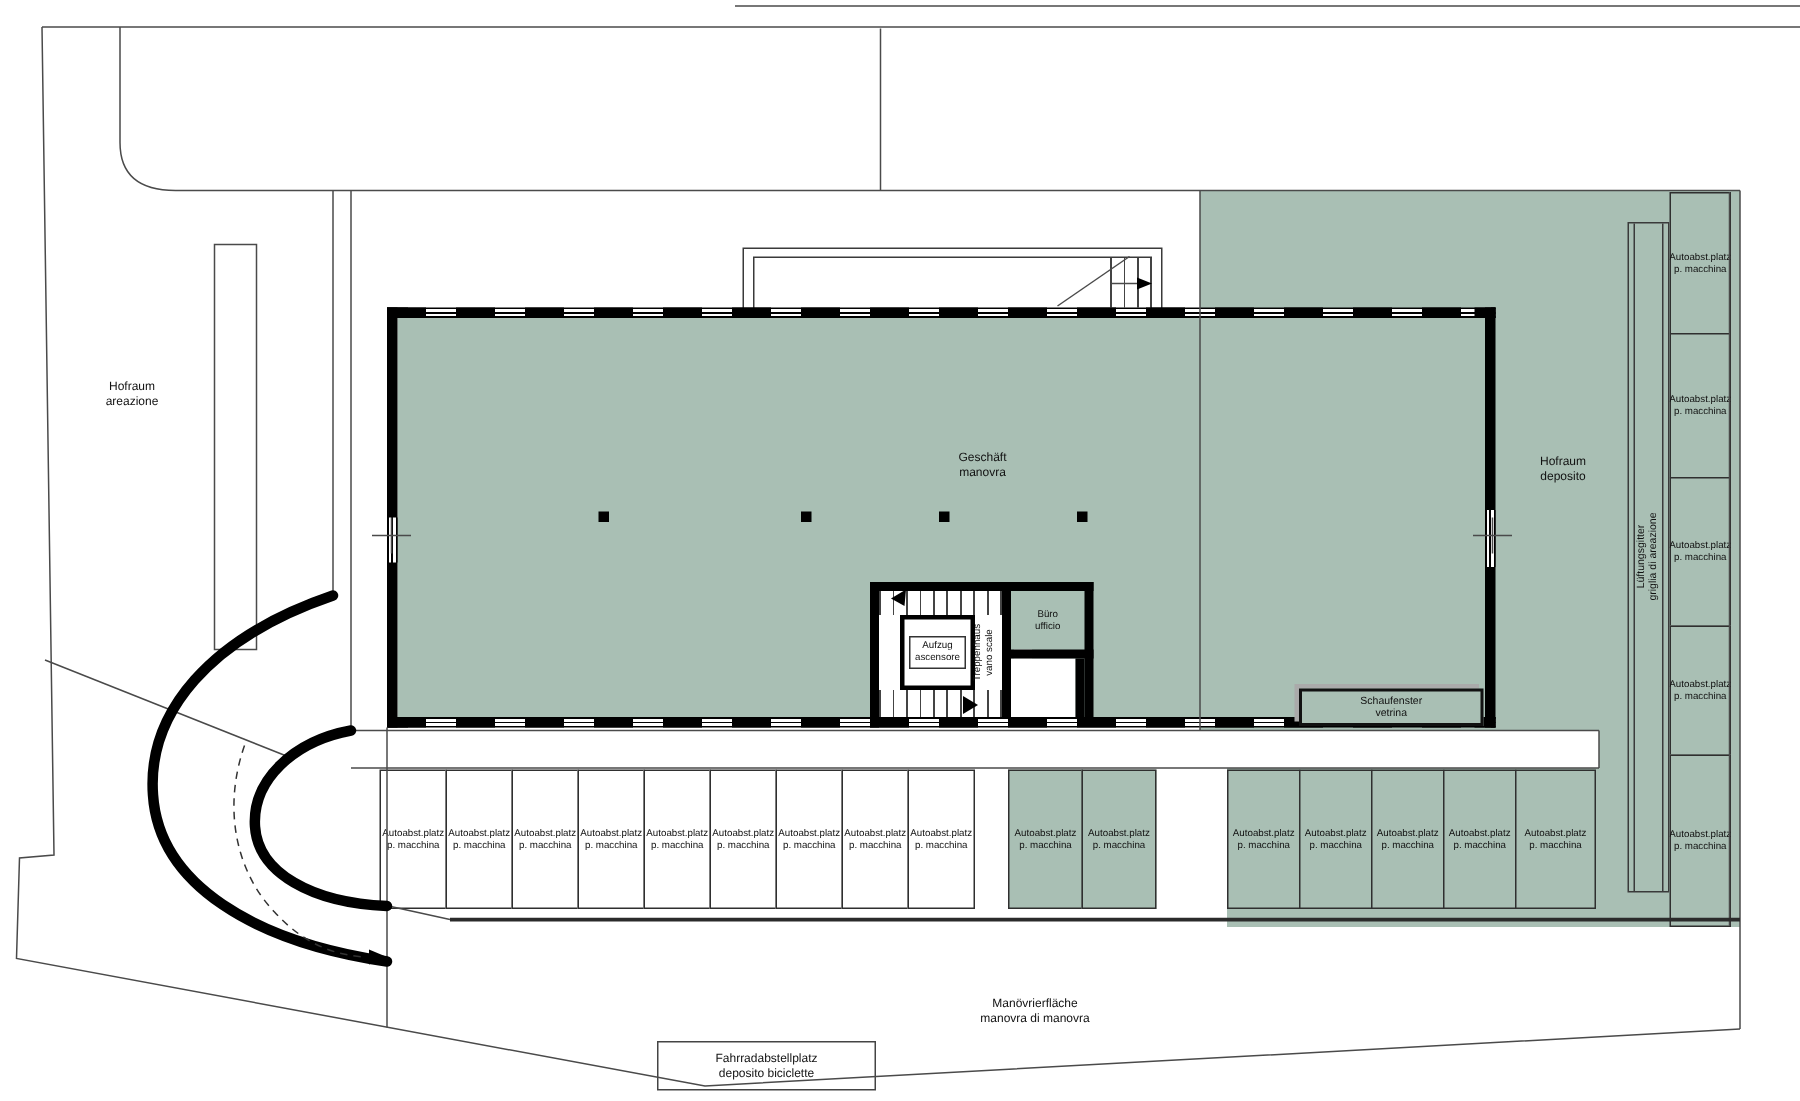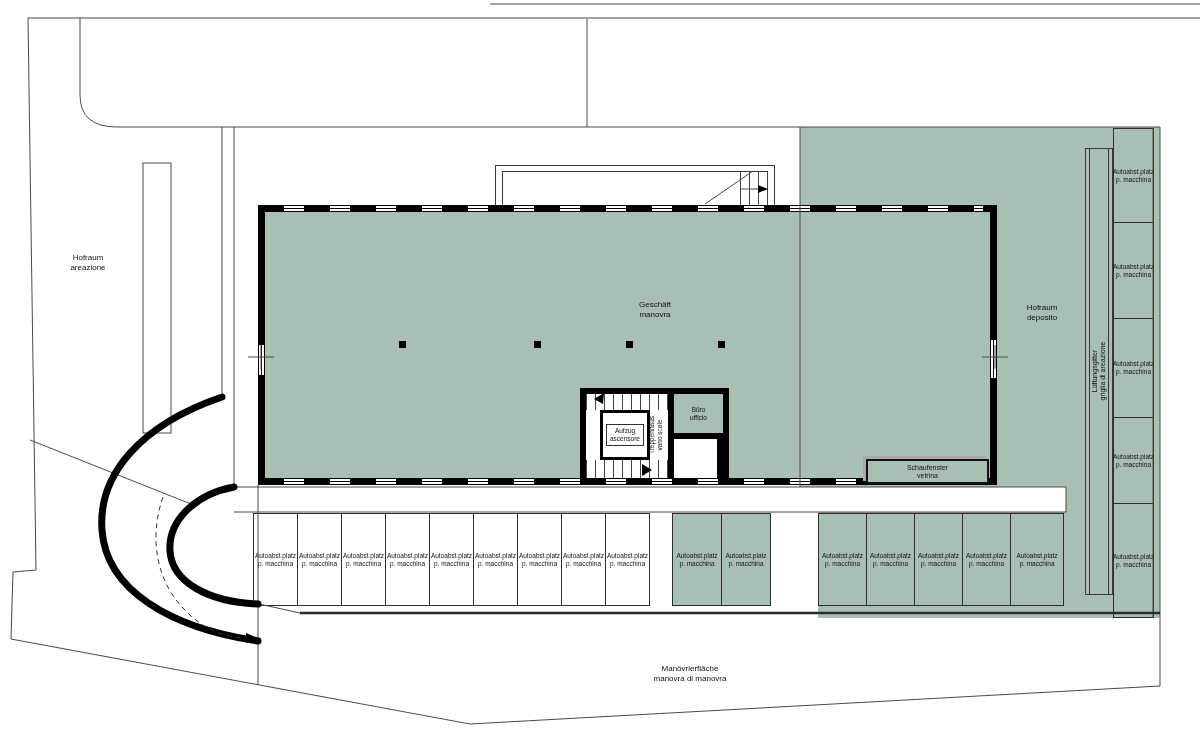--- a/index.html
+++ b/index.html
@@ -182,20 +182,24 @@
   <div class="cap" style="left:668px;top:433px;width:61px;height:6px;"></div>
   <div class="abs" style="left:676px;top:433px;width:12px;height:6px;background:#fff;z-index:16;"></div>
   <div class="abs" style="left:674px;top:439px;width:43px;height:39px;background:#fff;z-index:13;"></div>
   <div class="cap" style="left:717px;top:439px;width:6px;height:39px;"></div>
 
   <div class="abs green" style="left:866px;top:459px;width:123px;height:25px;border:2px solid #111;box-sizing:border-box;box-shadow:-3px -3px 0 #aaa;z-index:18;display:flex;flex-direction:column;align-items:center;justify-content:center;font-size:7px;line-height:8px;text-align:center;">
     <span>Schaufenster</span>
     <span>vetrina</span>
   </div>
 
+  <div class="abs" style="left:438px;top:694px;width:146px;height:33px;border:1px solid #444;background:#fff;box-sizing:border-box;z-index:20;display:flex;flex-direction:column;align-items:center;justify-content:center;font-size:8px;line-height:10px;text-align:center;">
+    <span>Fahrradabstellplatz</span>
+    <span>deposito biciclette</span>
+  </div>
 
   <div class="lbl" style="left:48px;top:253px;width:80px;">
     <span>Hofraum</span>
     <span>areazione</span>
   </div>
   <div class="lbl" style="left:605px;top:300px;width:100px;">
     <span>Geschäft</span>
     <span>manovra</span>
   </div>
   <div class="lbl" style="left:1002px;top:303px;width:80px;">

